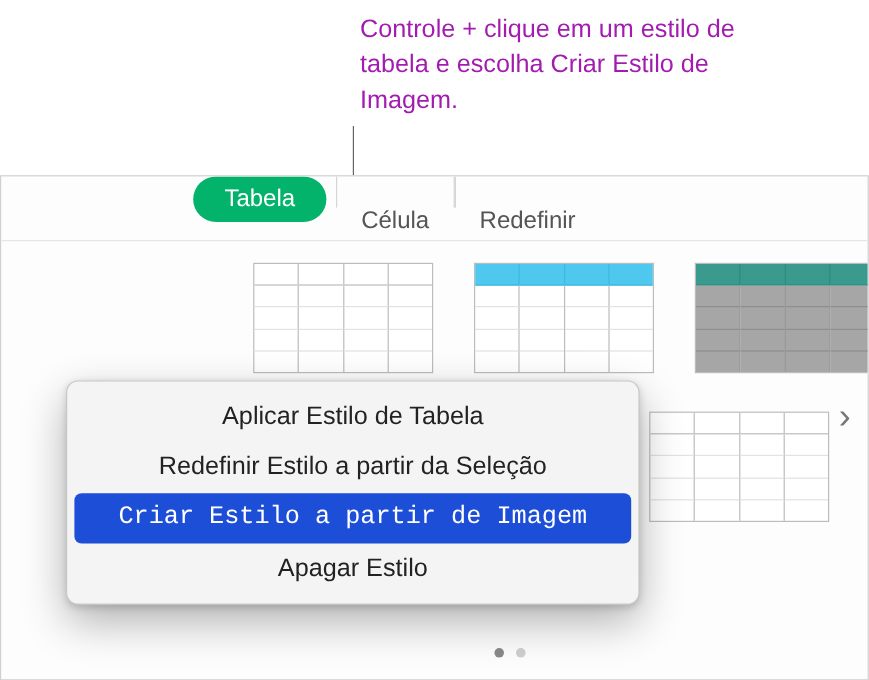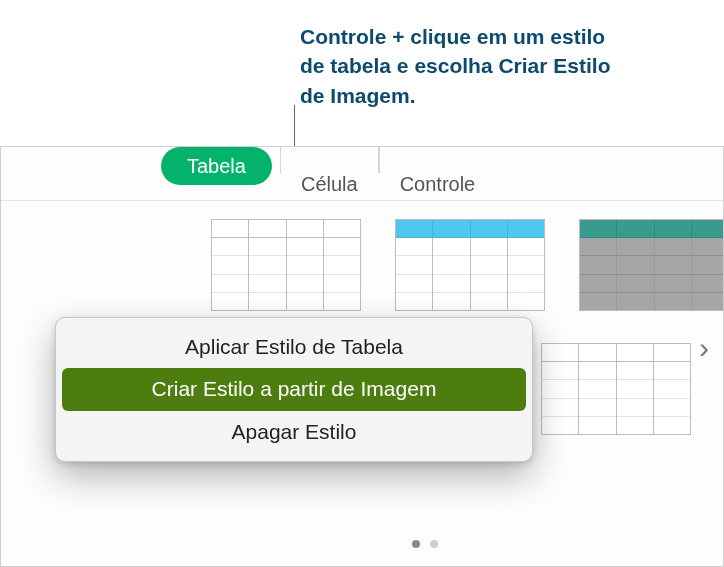--- a/index.html
+++ b/index.html
@@ -9,27 +9,27 @@
     }
     body {
       font-family: -apple-system, BlinkMacSystemFont, "Helvetica Neue", Arial, sans-serif;
       width: 724px;
       height: 567px;
       background: #fff;
       position: relative;
     }
     .annotation {
       position: absolute;
-      top: 22px;
+      top: 10px;
       left: 300px;
       width: 330px;
       font-size: 21px;
       line-height: 1.4;
-      color: #0c4a6e;
-      font-weight: 700;
+      color: #a21caf;
+      font-weight: 400;
     }
     .callout-line {
       position: absolute;
       top: 105px;
       left: 294px;
       width: 1px;
       height: 160px;
       background: #666;
     }
     .panel {
@@ -175,40 +175,41 @@
       text-align: center;
     }
     .menu-item {
       font-size: 21px;
       color: #222;
       padding: 7px 16px;
       border-radius: 6px;
       line-height: 1.35;
     }
     .menu-item.highlight {
-      background: #4d7c0f;
+      background: #1d4ed8;
       color: #fff;
+      font-family: Liberation Mono, monospace;
     }
   </style>
 </head>
 <body>
 
 <div class="annotation">Controle + clique em um estilo de tabela e escolha Criar Estilo de Imagem.</div>
 <div class="callout-line"></div>
 
 <div class="panel">
 
   <div class="tab-bar">
     <div class="tab-spacer"></div>
     <div class="tab-pill">Tabela</div>
     <div class="tab-divider"></div>
     <div class="tab-item">Célula</div>
     <div class="tab-divider"></div>
     <div class="tab-divider"></div>
-    <div class="tab-item">Controle</div>
+    <div class="tab-item">Redefinir</div>
   </div>
 
   <div class="styles-area">
 
     <div class="style-grid">
       <div class="table-thumb">
         <div class="hdr">
             <div></div>
             <div></div>
             <div></div>
@@ -348,19 +349,20 @@
 
     <div class="next-arrow">›</div>
 
     <div class="page-dots">
       <div class="dot active"></div>
       <div class="dot"></div>
     </div>
 
     <div class="context-menu">
       <div class="menu-item">Aplicar Estilo de Tabela</div>
+      <div class="menu-item">Redefinir Estilo a partir da Seleção</div>
       <div class="menu-item highlight">Criar Estilo a partir de Imagem</div>
       <div class="menu-item">Apagar Estilo</div>
     </div>
 
   </div>
 
 </div>
 
 </body></html>

